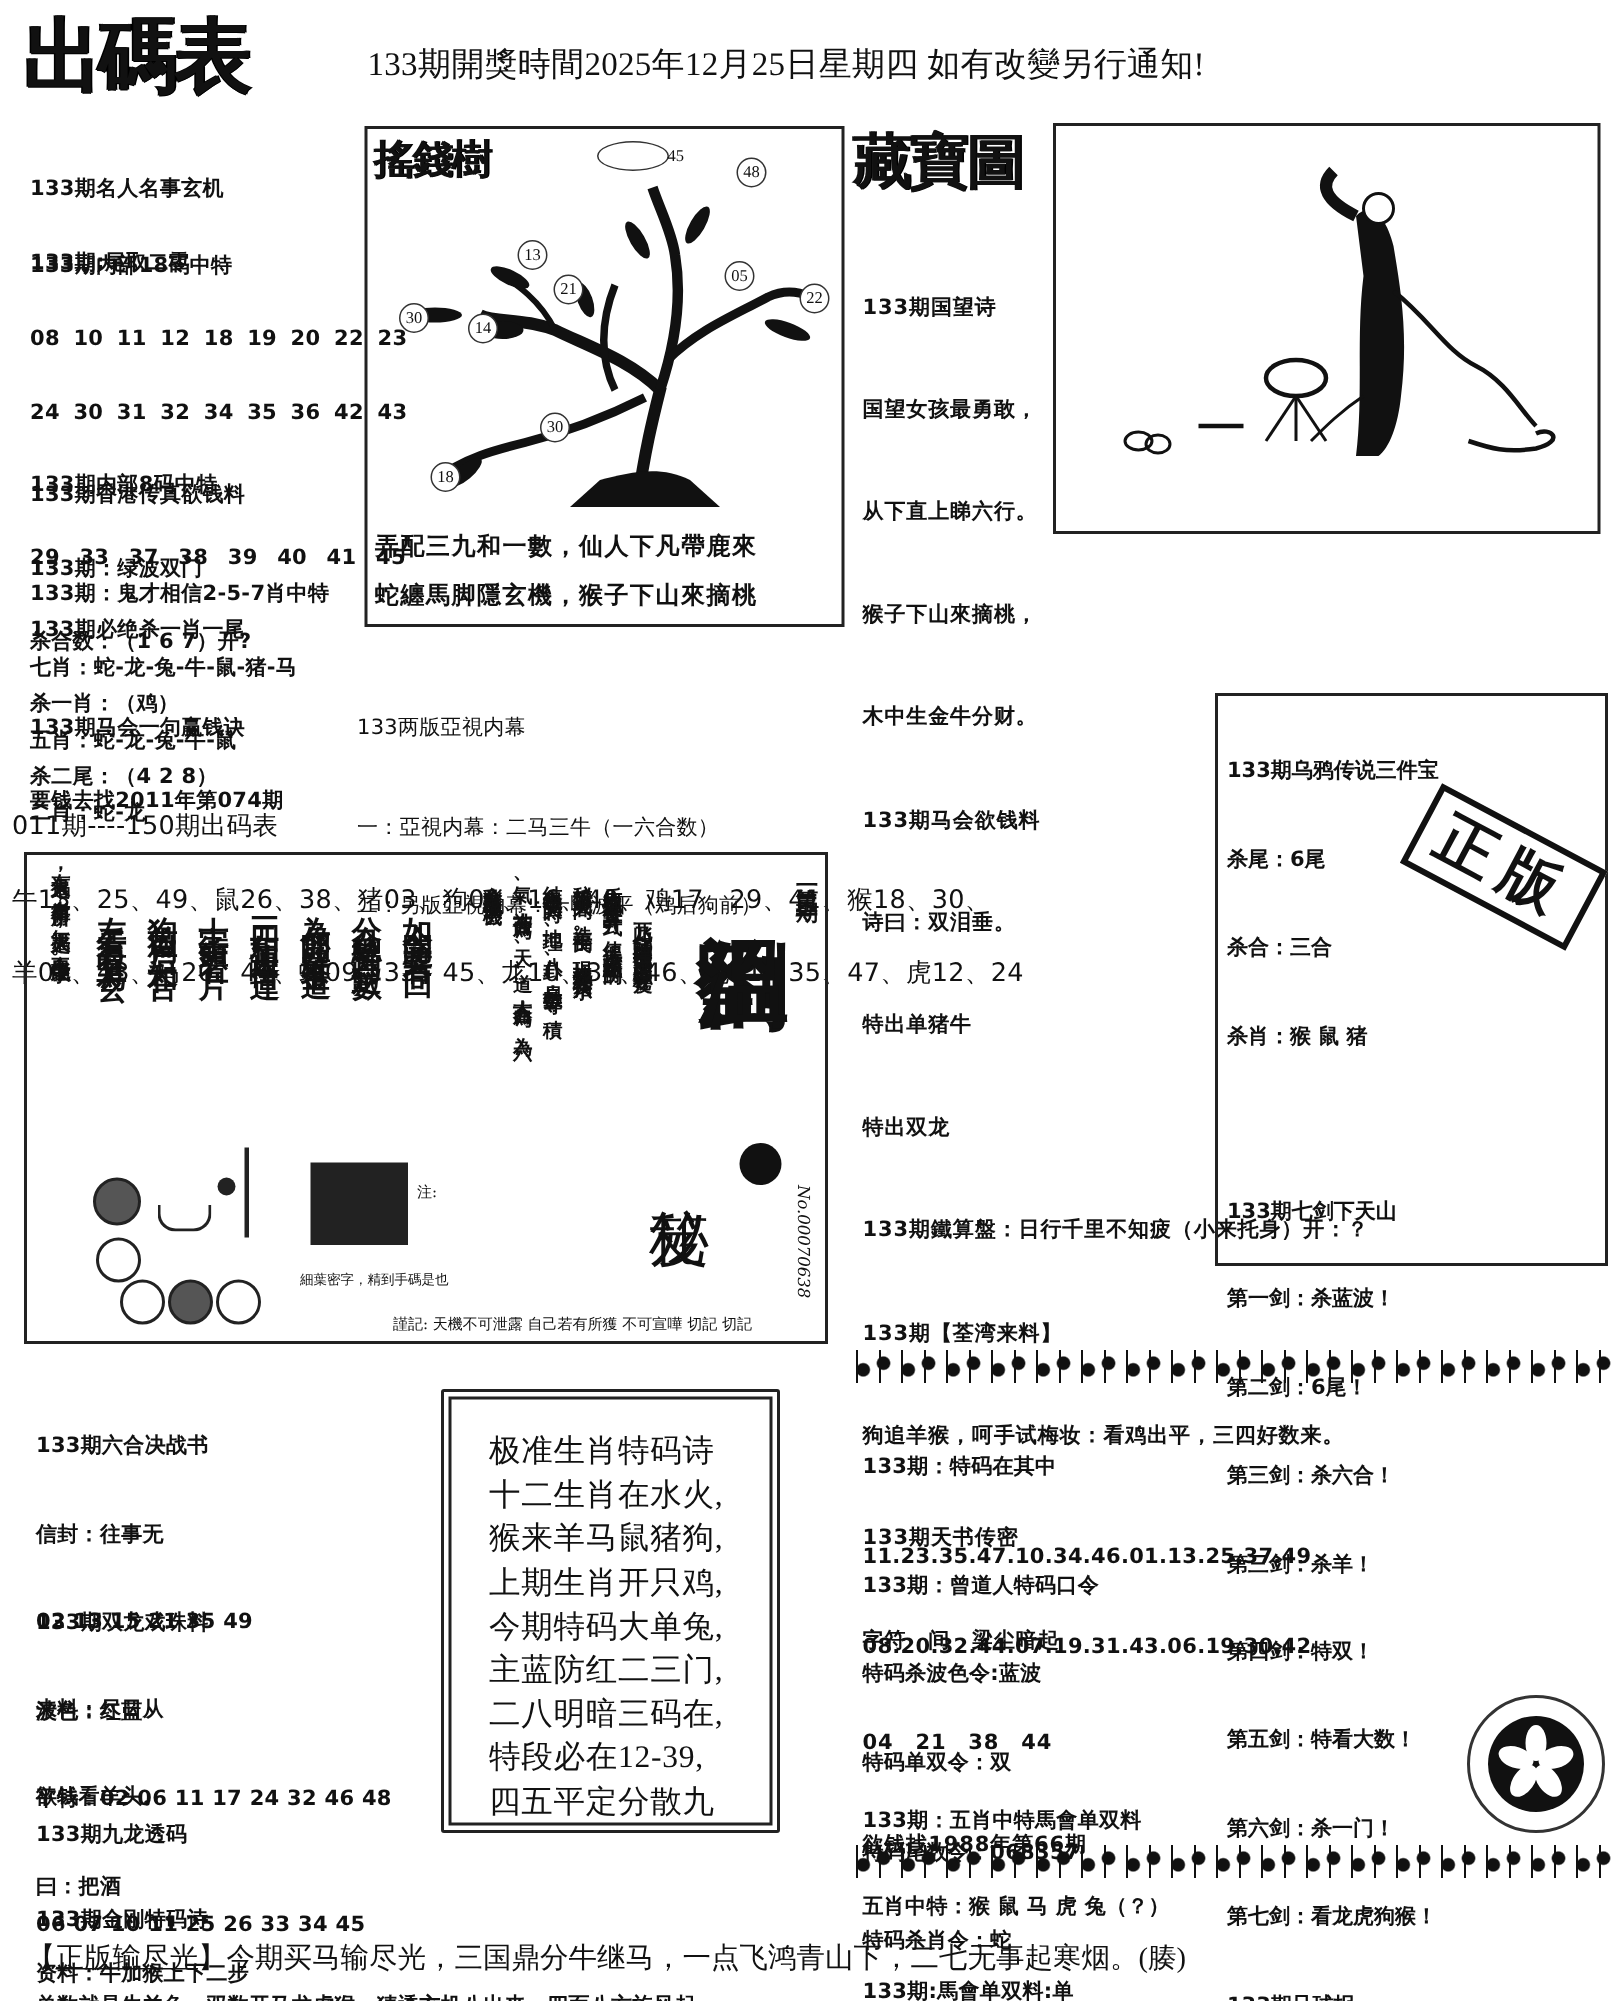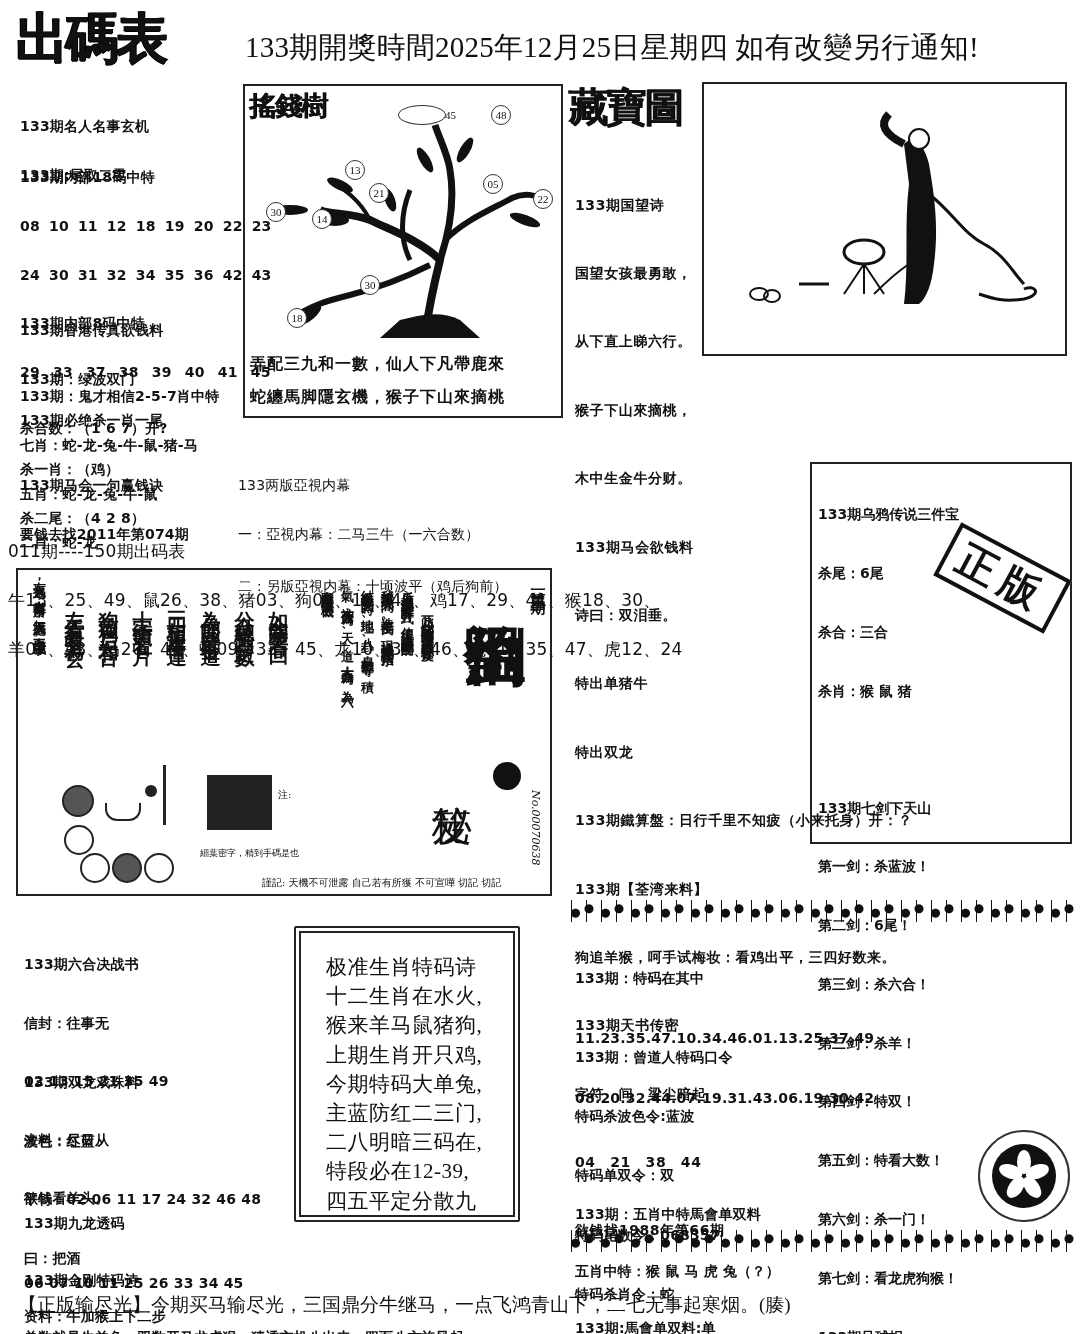--- a/index.html
+++ b/index.html
@@ -6,21 +6,21 @@
   html, body { width: 1080px; height: 1334px; background: #fff; overflow: hidden; }
   body { position: relative; font-family: "DejaVu Sans", "Liberation Sans", sans-serif; color: #111; }
   .abs { position: absolute; }
   .t { font-size: 14px; line-height: 16.2px; font-weight: bold; white-space: pre; letter-spacing: 0.2px; }
   .t2 { font-size: 14px; line-height: 22.8px; font-weight: bold; white-space: pre; letter-spacing: 0.6px; }
   .t3 { font-size: 14px; line-height: 19.6px; font-weight: bold; white-space: pre; }
 
   
   #main-title { left: 16px; top: 8px; font-size: 52px; font-weight: 900; letter-spacing: -2px; line-height: 60px;
     font-family: "DejaVu Sans", sans-serif; transform: scaleY(1.05); text-shadow: 1px 0 0 #000, -1px 0 0 #000, 0 1px 0 #000; }
-  #header-notice { left: 245px; top: 28px; font-size: 29px; font-family: "Liberation Serif", "DejaVu Serif", serif; letter-spacing: 0.2px; white-space: nowrap; }
+  #header-notice { left: 245px; top: 28px; font-size: 22px; font-family: "Liberation Serif", "DejaVu Serif", serif; letter-spacing: 0.2px; white-space: nowrap; }
 
   
   .box { border: 2px solid #222; }
   #tree-box { left: 243px; top: 84px; width: 320px; height: 334px; }
   #tree-title { left: 249px; top: 88px; font-size: 27px; font-weight: 900; letter-spacing: -1px; text-shadow: 1px 0 0 #000; }
   .tree-num { position: absolute; width: 20px; height: 20px; border: 1px solid #333; border-radius: 50%; background: #fff;
     font-size: 11px; font-family: "Liberation Serif", serif; text-align: center; line-height: 18px; }
   .tree-poem { font-family: "DejaVu Serif", serif; font-size: 16px; font-weight: bold; letter-spacing: 1px; white-space: nowrap; }
 
   #treasure-title { left: 568px; top: 80px; font-size: 40px; font-weight: 900; letter-spacing: -2px; text-shadow: 1px 0 0 #000; }
@@ -98,36 +98,36 @@
   <path d="M120 100 C110 80 95 70 80 60" stroke="#111" stroke-width="4" fill="none"></path>
   <ellipse cx="90" cy="65" rx="14" ry="5" fill="#111" transform="rotate(25 90 65)"></ellipse>
   <ellipse cx="40" cy="90" rx="18" ry="5" fill="#111"></ellipse>
   <ellipse cx="85" cy="100" rx="14" ry="6" fill="#111"></ellipse>
   <ellipse cx="175" cy="40" rx="14" ry="5" fill="#111" transform="rotate(60 175 40)"></ellipse>
   <ellipse cx="215" cy="30" rx="14" ry="5" fill="#111" transform="rotate(-60 215 30)"></ellipse>
   <ellipse cx="275" cy="100" rx="16" ry="5" fill="#111" transform="rotate(20 275 100)"></ellipse>
   <ellipse cx="60" cy="195" rx="14" ry="5" fill="#111" transform="rotate(-40 60 195)"></ellipse>
   <ellipse cx="140" cy="80" rx="12" ry="5" fill="#111" transform="rotate(70 140 80)"></ellipse>
 </svg>
-<div class="tree-num" style="left:398px;top:105px;padding-left:46px;">45</div>
+<div class="tree-num" style="left:398px;top:94px;padding-left:46px;">45</div>
 <div class="tree-num" style="left:459px;top:105px;margin-left:32px;">48</div>
 <div class="tree-num" style="left:345px;top:160px;">13</div>
 <div class="tree-num" style="left:369px;top:183px;">21</div>
 <div class="tree-num" style="left:483px;top:174px;">05</div>
 <div class="tree-num" style="left:533px;top:189px;">22</div>
 <div class="tree-num" style="left:266px;top:202px;">30</div>
 <div class="tree-num" style="left:312px;top:209px;">14</div>
 <div class="tree-num" style="left:360px;top:275px;">30</div>
 <div class="tree-num" style="left:287px;top:308px;">18</div>
 <div class="abs tree-poem" style="left:250px;top:354px;">弄配三九和一數，仙人下凡帶鹿來</div>
 <div class="abs tree-poem" style="left:250px;top:387px;">蛇纏馬脚隱玄機，猴子下山來摘桃</div>
 
 <div class="abs t" style="left:238px;top:445px;font-weight:normal;">
   <div>133两版亞視内幕</div>
-  <div style="margin-top:0;">一：亞視内幕：二马三牛（一六合数）</div>
+  <div style="margin-top:18px;">一：亞視内幕：二马三牛（一六合数）</div>
   <div style="margin-top:3px;">二：另版亞視内幕：十顷波平（鸡后狗前）</div>
 </div>
 
 <div class="abs t" style="left:8px;top:511px;font-weight:normal;font-size:17px;">
   <div>011期----150期出码表</div>
   <div>牛13、25、49、鼠26、38、猪03、狗04、16、40、鸡17、29、41、猴18、30、</div>
   <div>羊07、43、马20、44、蛇09、33、45、龙10、34、46、兔11、35、47、虎12、24</div>
 </div>
 
 <div class="abs" id="liu-box"></div>

